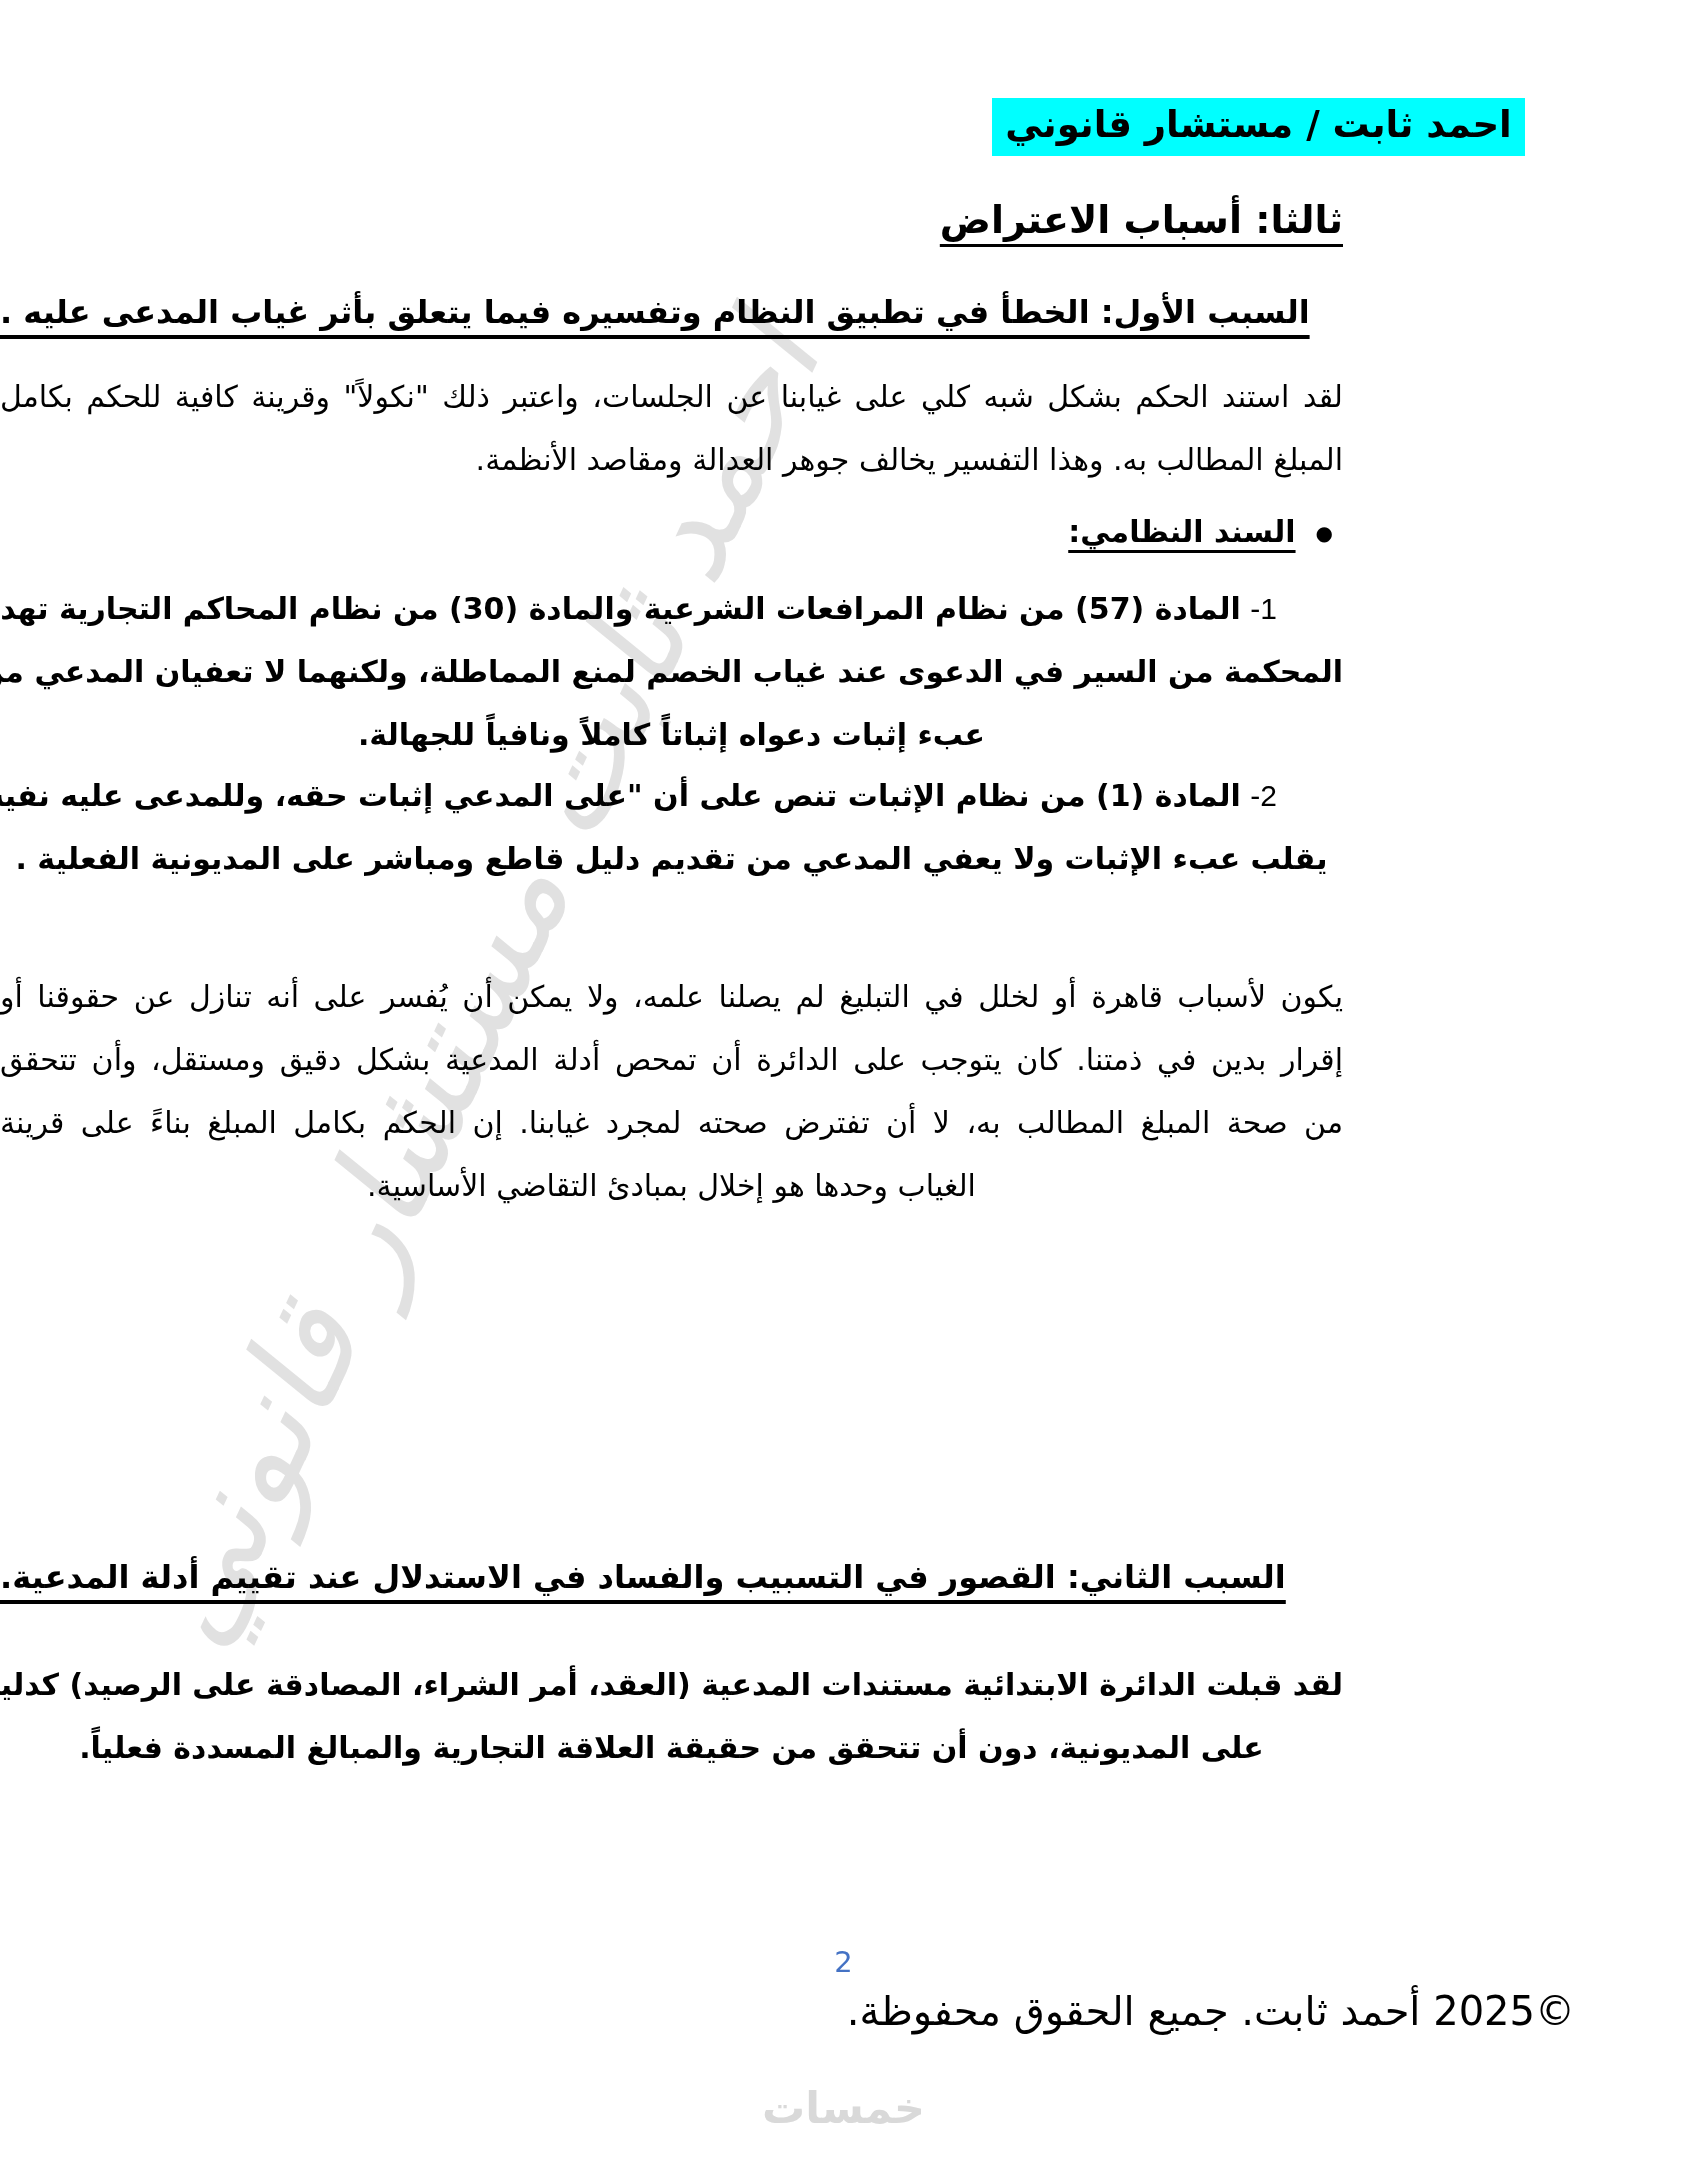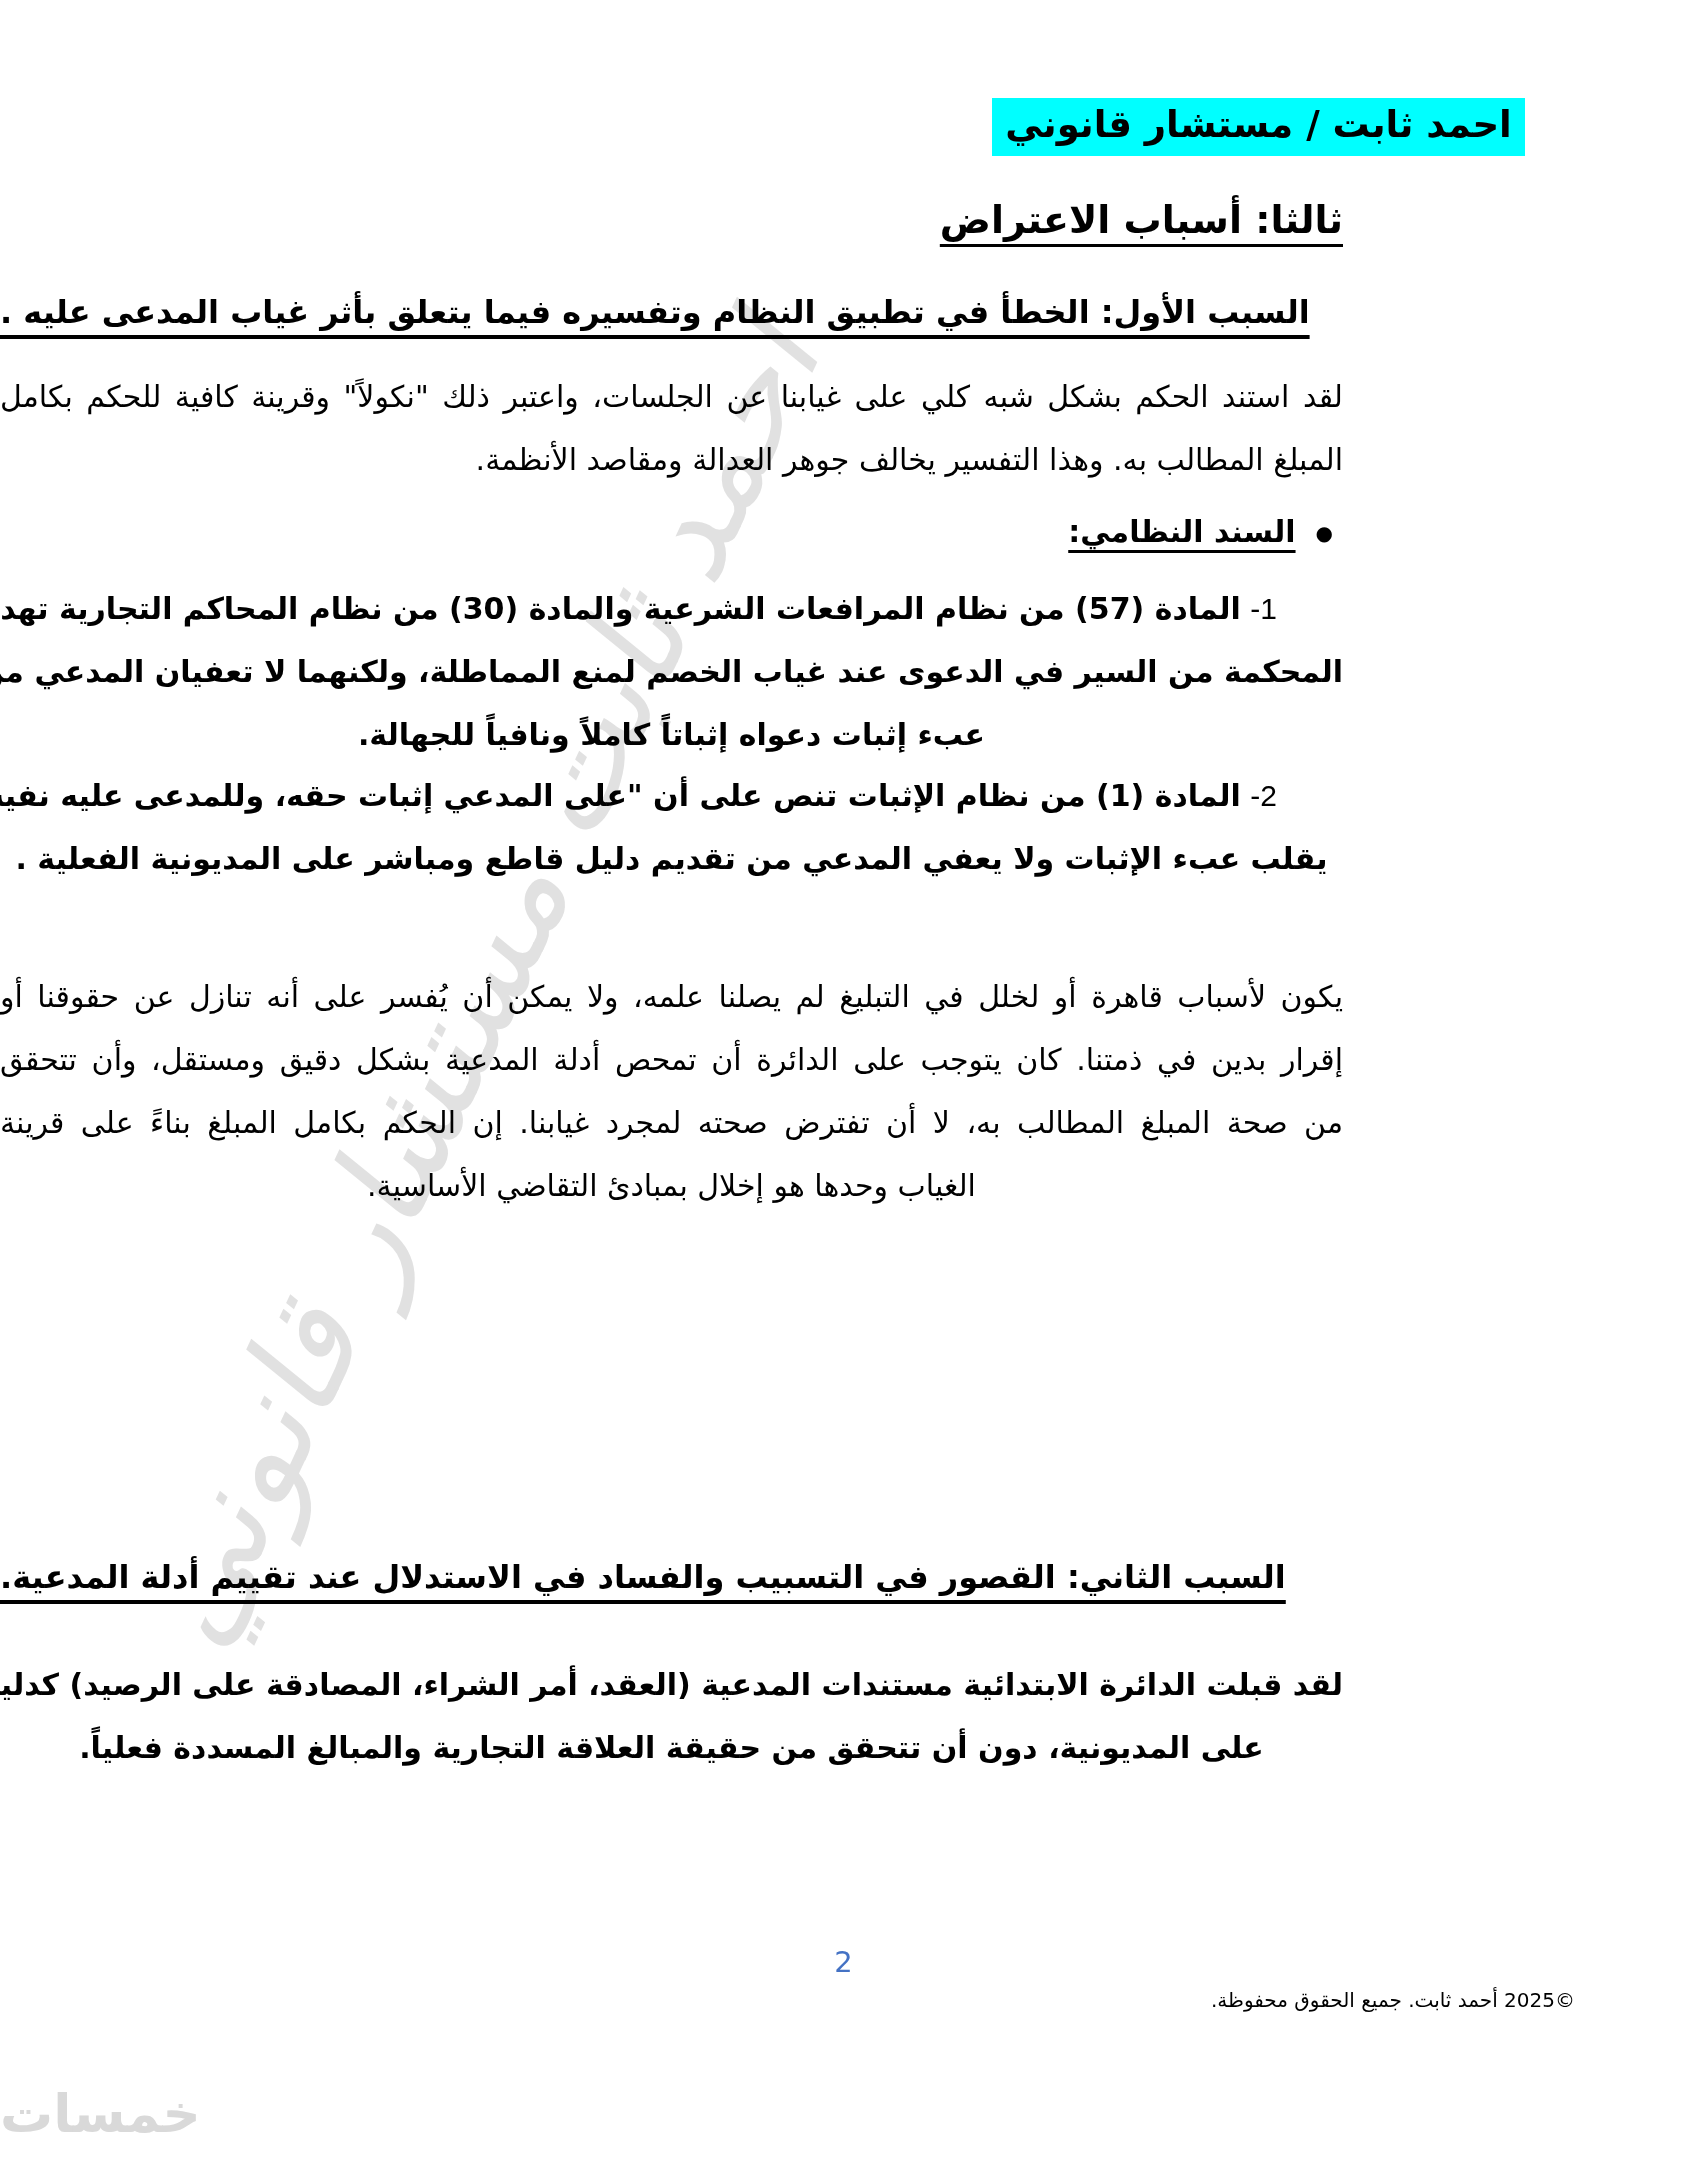--- a/index.html
+++ b/index.html
@@ -65,25 +65,25 @@
   .blabel{
     font-weight:bold;
     text-decoration:underline;text-decoration-thickness:2.6px;text-underline-offset:8px;
   }
   .page-number{
     position:absolute;top:1945px;left:0;width:1687px;
     text-align:center;font-size:29px;color:var(--pagenum);
   }
   .copyright{
     position:absolute;top:1988px;right:112px;
-    direction:rtl;font-size:20px;text-align:right;white-space:nowrap;
+    direction:rtl;font-size:40px;text-align:right;white-space:nowrap;
   }
   .khamsat{
     position:absolute;top:2083px;left:0;width:1687px;
-    text-align:left;font-size:53px;font-weight:bold;
+    text-align:center;font-size:43px;font-weight:bold;
     color:var(--khamsat);direction:rtl;
   }
 </style>
 </head>
 <body>
 
 <div class="page">
 
   <div class="wm-diagonal">احمد ثابت مستشار قانوني</div>
 

